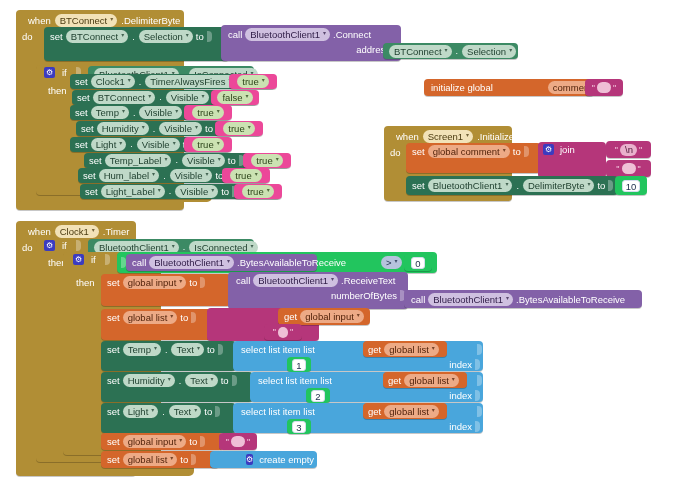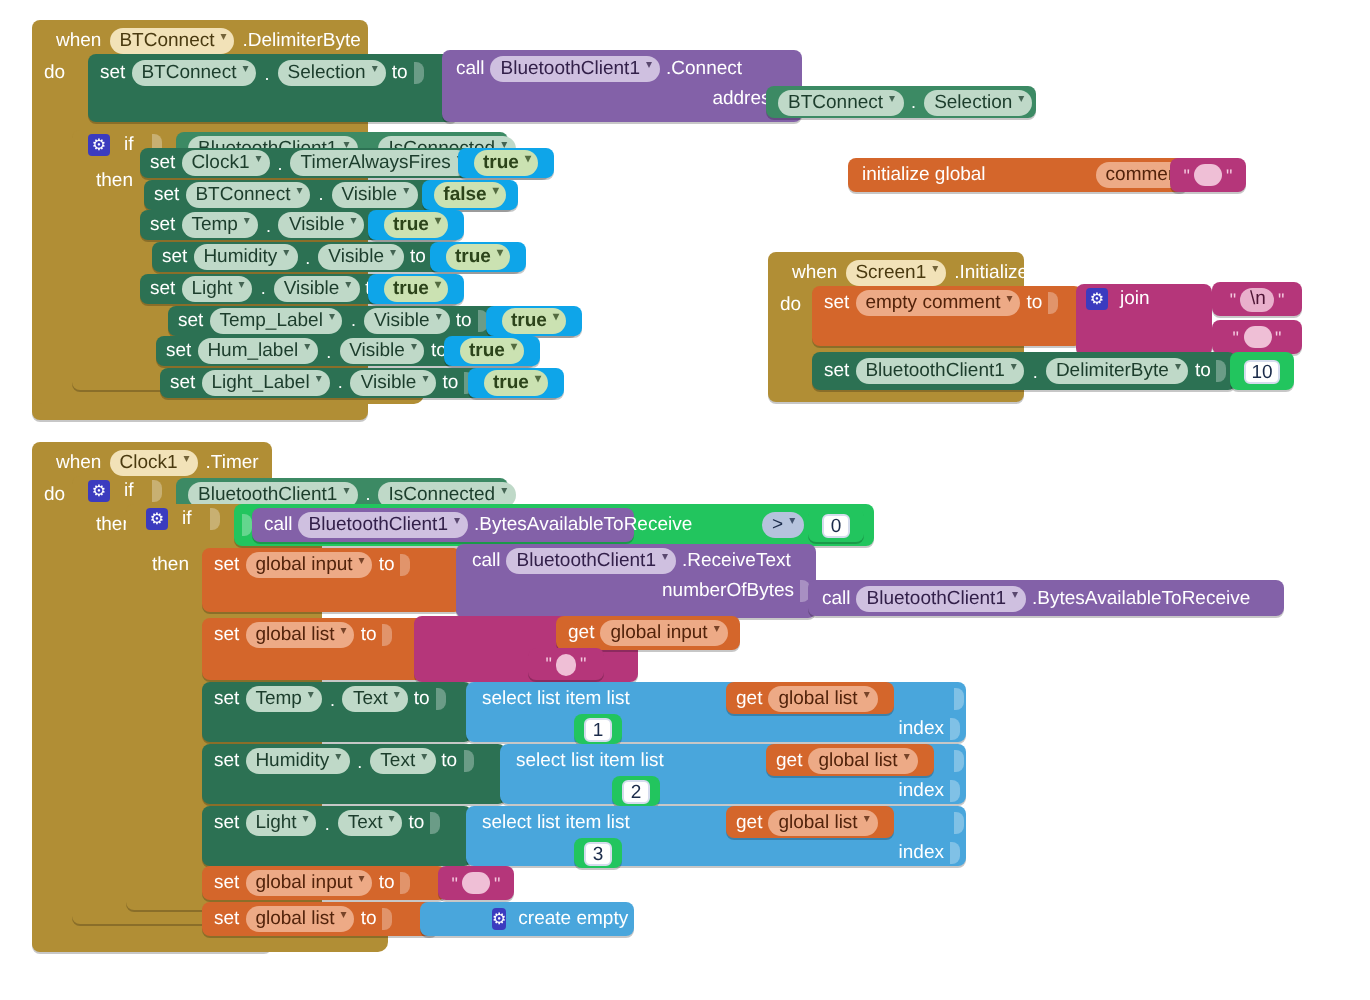--- a/index.html
+++ b/index.html
@@ -16,21 +16,21 @@
 
   
   .blk { position:absolute; border-radius:4px; }
   .row { display:flex; align-items:center; gap:3px; white-space:nowrap; }
 
   
   .c-event   { background:#B18E35; }          
   .c-ctrl    { background:#B18E35; }
   .c-set     { background:#2C7153; }          
   .c-get     { background:#3C8A64; }          
-  .c-logic   { background:#0ea5e9;font-weight:bold; }          
+  .c-logic   { background:#ec4899; }          
   .c-call    { background:#8361A8; }          
   .c-math    { background:#22c55e; }          
   .c-text    { background:#B5367A; }          
   .c-var     { background:#D4662B; }          
   .c-list    { background:#49A6DC; }          
 
   
   .dd {
     display:inline-flex; align-items:center; gap:3px;
     border-radius:7px; padding:0 4px 0 5px; height:13px; line-height:13px;
@@ -391,21 +391,21 @@
   </span>
   <span class="kw">.Initialize</span>
 </div>
 
 <div class="kw" style="position:absolute; left:390px; top:147px;">do</div>
 
 <div class="blk c-var sh" style="left:406px; top:143px; width:135px; height:30px;">
   <div class="row" style="padding:0 0 0 6px; height:17px;">
     <span class="lbl">set</span>
     <span class="dd on-orange">
-      <span>empty comment</span>
+      <span>global comment</span>
         <span class="car">▾</span>
     </span>
     <span class="lbl">to</span>
     <span class="plug"></span>
   </div>
 </div>
 
 <div class="blk c-text sh" style="left:538px; top:142px; width:68px; height:36px;">
   <div class="row" style="padding:2px 0 0 5px;">
     <span class="gear"></span>

